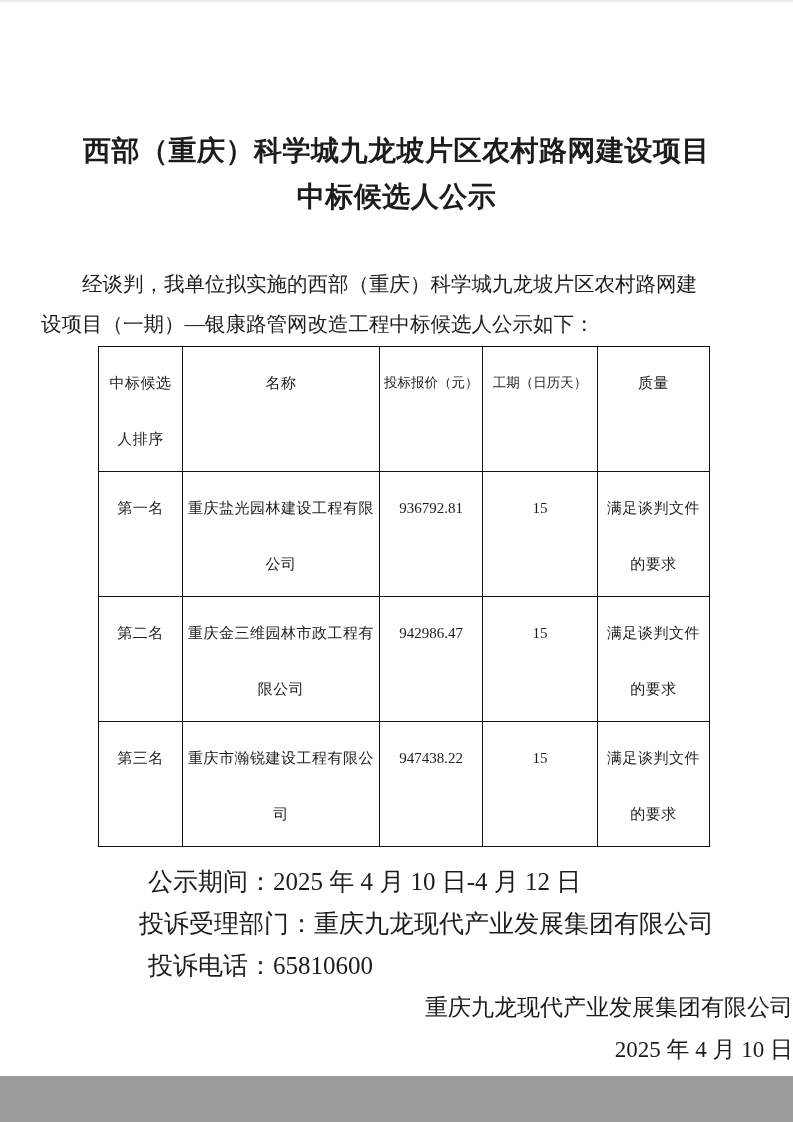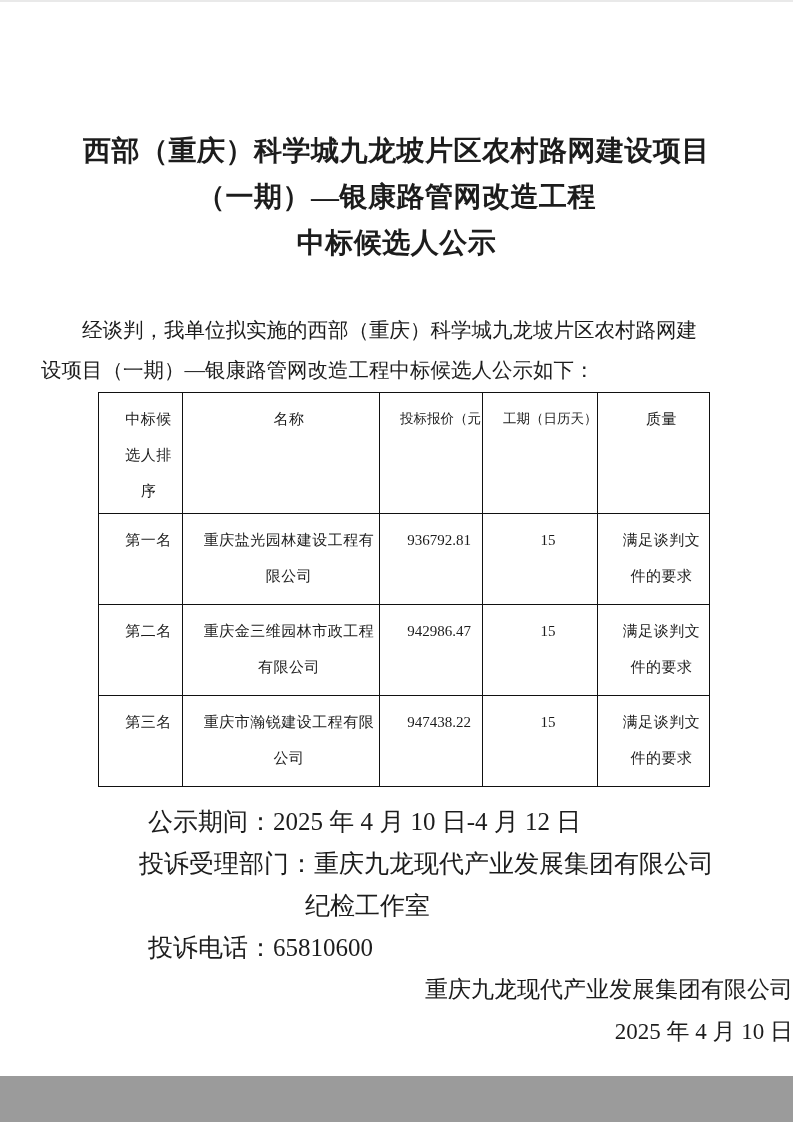--- a/index.html
+++ b/index.html
@@ -38,22 +38,22 @@
     table-layout:fixed;
     width:611px;
     font-size:15px;
     letter-spacing:0.5px;
   }
   table.bid-table td, table.bid-table th{
     border:1.5px solid #111;
     font-weight:normal;
     text-align:center;
     vertical-align:top;
-    padding:8px 4px 4px 20px;
-    line-height:36px;
+    padding:8px 4px 4px 4px;
+    line-height:56px;
     height:91px;
     box-sizing:border-box;
     overflow:hidden;
   }
   col.c1{width:84px;}
   col.c2{width:197px;}
   col.c3{width:103px;}
   col.c4{width:115px;}
   col.c5{width:112px;}
   th.th-small{font-size:13.5px;white-space:nowrap;letter-spacing:0;}
@@ -73,21 +73,20 @@
     text-align:right;
   }
 </style>
 </head>
 <body>
 
 <div class="page">
 
   <div class="title-block">
     <div>西部（重庆）科学城九龙坡片区农村路网建设项目</div>
-    <div>（一期）—银康路管网改造工程</div>
     <div>中标候选人公示</div>
   </div>
 
   <p class="intro">经谈判，我单位拟实施的西部（重庆）科学城九龙坡片区农村路网建设项目（一期）—银康路管网改造工程中标候选人公示如下：</p>
 
   <table class="bid-table">
     <colgroup>
       <col class="c1">
         <col class="c2">
         <col class="c3">
@@ -124,21 +123,20 @@
         <td class="num">947438.22</td>
         <td class="num">15</td>
         <td>满足谈判文件的要求</td>
       </tr>
     </tbody>
   </table>
 
   <div class="footer-block">
     <div class="footer-line">公示期间：2025 年 4 月 10 日-4 月 12 日</div>
     <div class="footer-line dept">投诉受理部门：重庆九龙现代产业发展集团有限公司</div>
-    <div class="footer-line indent2">纪检工作室</div>
     <div class="footer-line">投诉电话：65810600</div>
   </div>
 
   <div class="sign-block">
     <div>重庆九龙现代产业发展集团有限公司</div>
     <div>2025 年 4 月 10 日</div>
   </div>
 
 </div>
 

